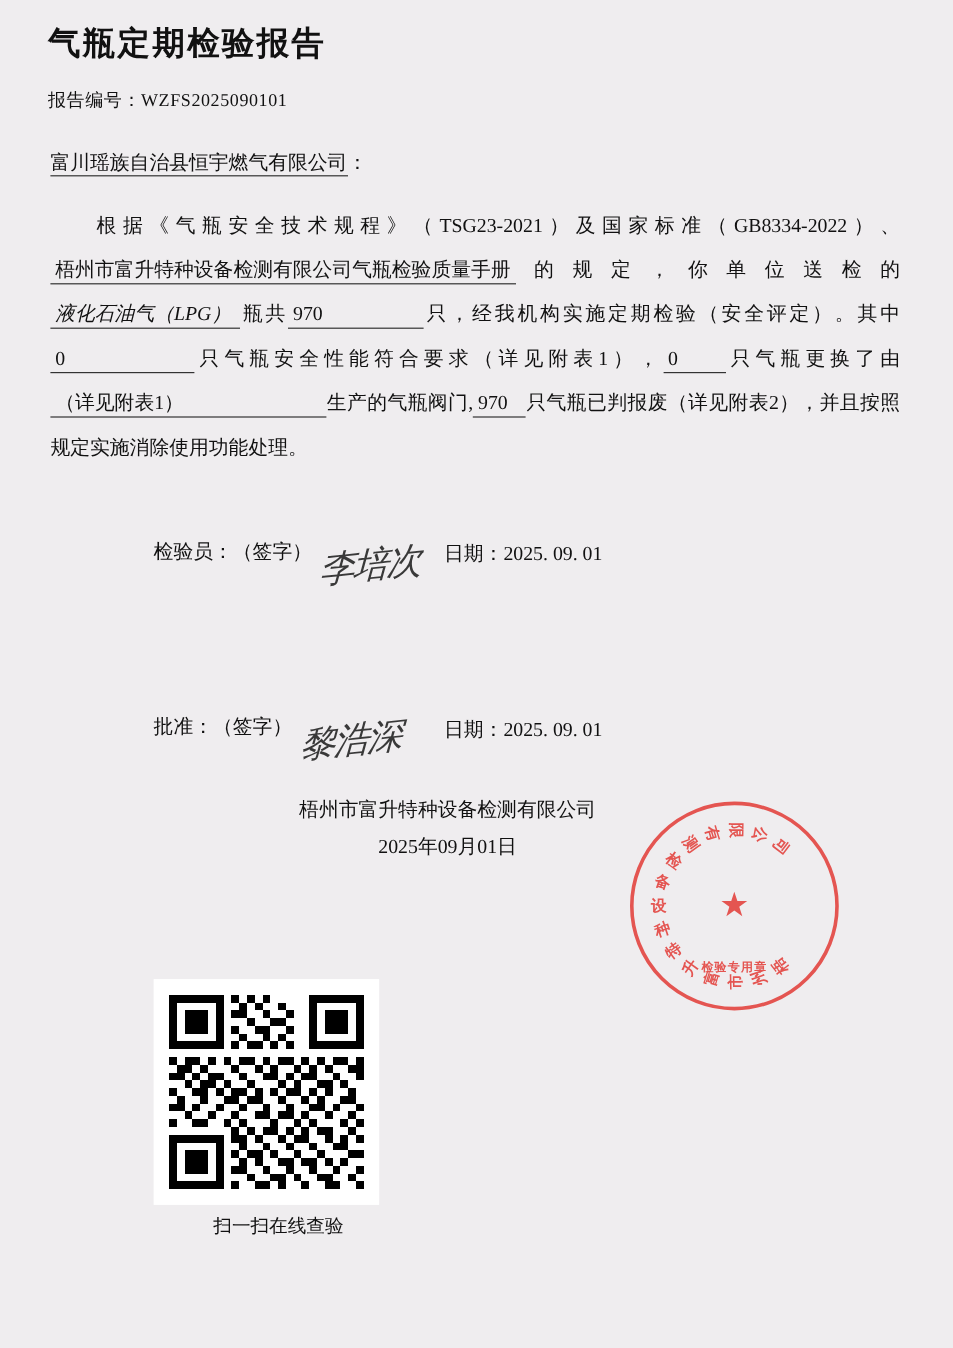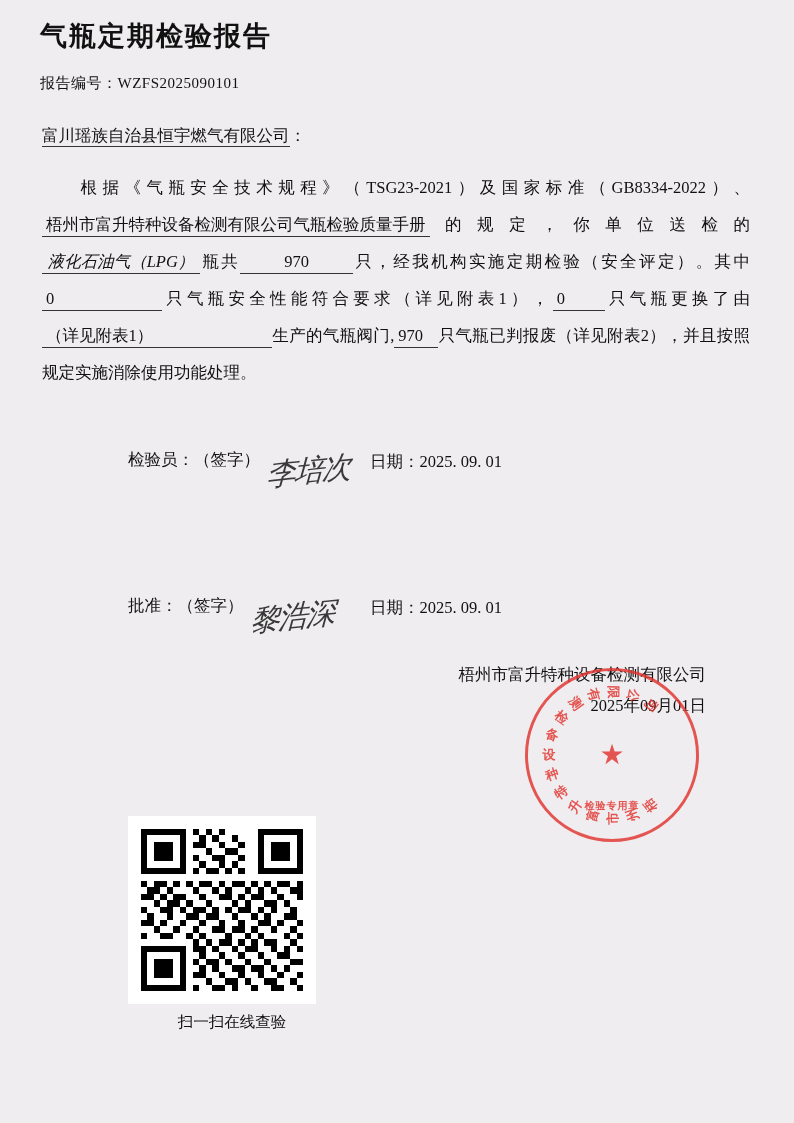--- a/index.html
+++ b/index.html
@@ -53,21 +53,20 @@
     padding-left: 2px;
     padding-right: 4px;
   }
   .indent {
     display: inline-block;
     width: 33px;
   }
   .fill {
     border-bottom: 1px solid #333;
     display: inline-block;
-    text-align: center;
     padding: 0 4px;
     line-height: 22px;
   }
   .fill.left {
     text-align: left;
   }
   .f-manual { min-width: 258px; }
   .f-gas { min-width: 150px; font-style: italic; }
   .f-count { min-width: 105px; }
   .f-qualified { min-width: 112px; }
@@ -103,21 +102,21 @@
   .sig-date {
     position: absolute;
     left: 330px;
     top: 2px;
     white-space: nowrap;
   }
   .sig-row.second { margin-top: 90px; }
 
   .issuer {
     margin-top: 8px;
-    text-align: right;
+    text-align: center;
     padding-right: 48px;
     font-size: 16.5px;
     line-height: 31px;
     position: relative;
     z-index: 1;
   }
 
   .stamp {
     position: absolute;
     left: 525px;

